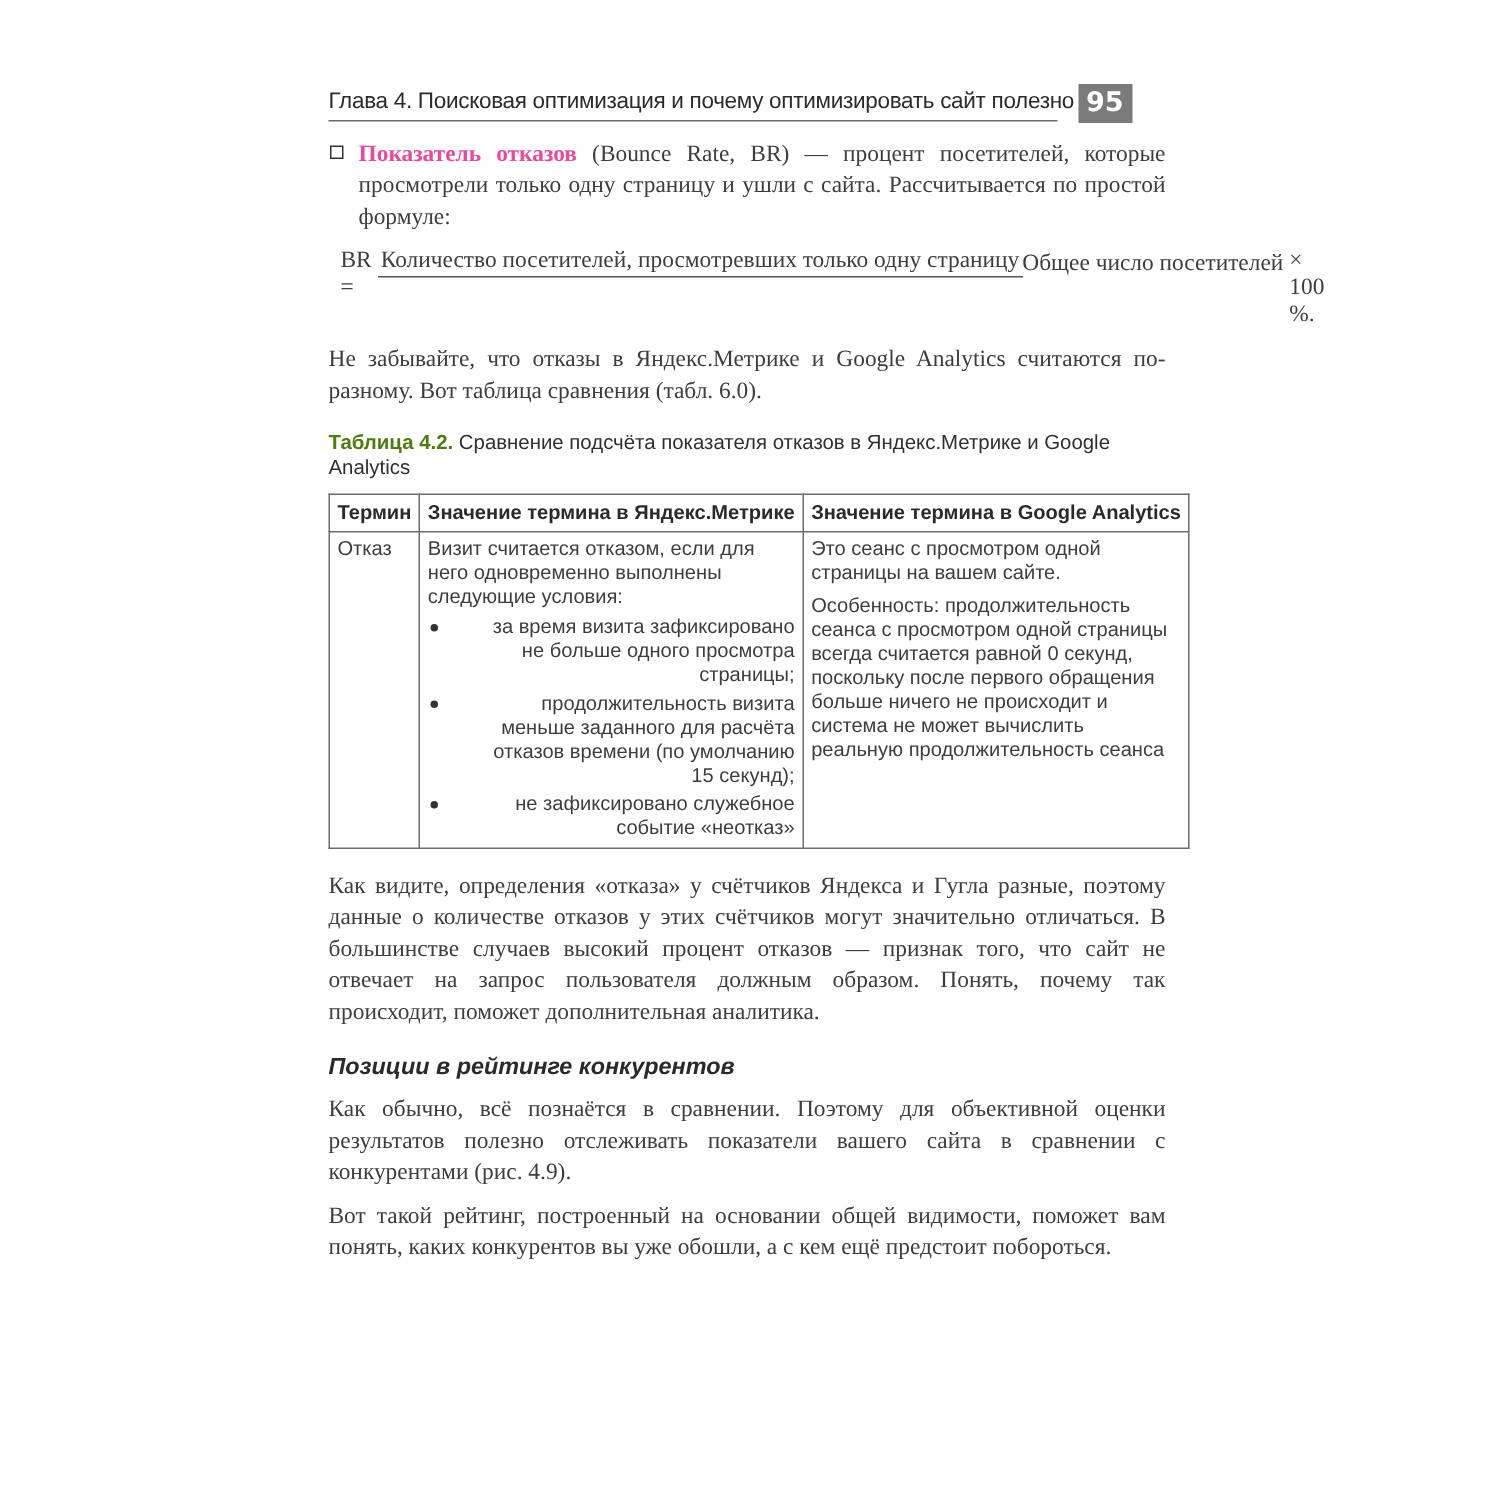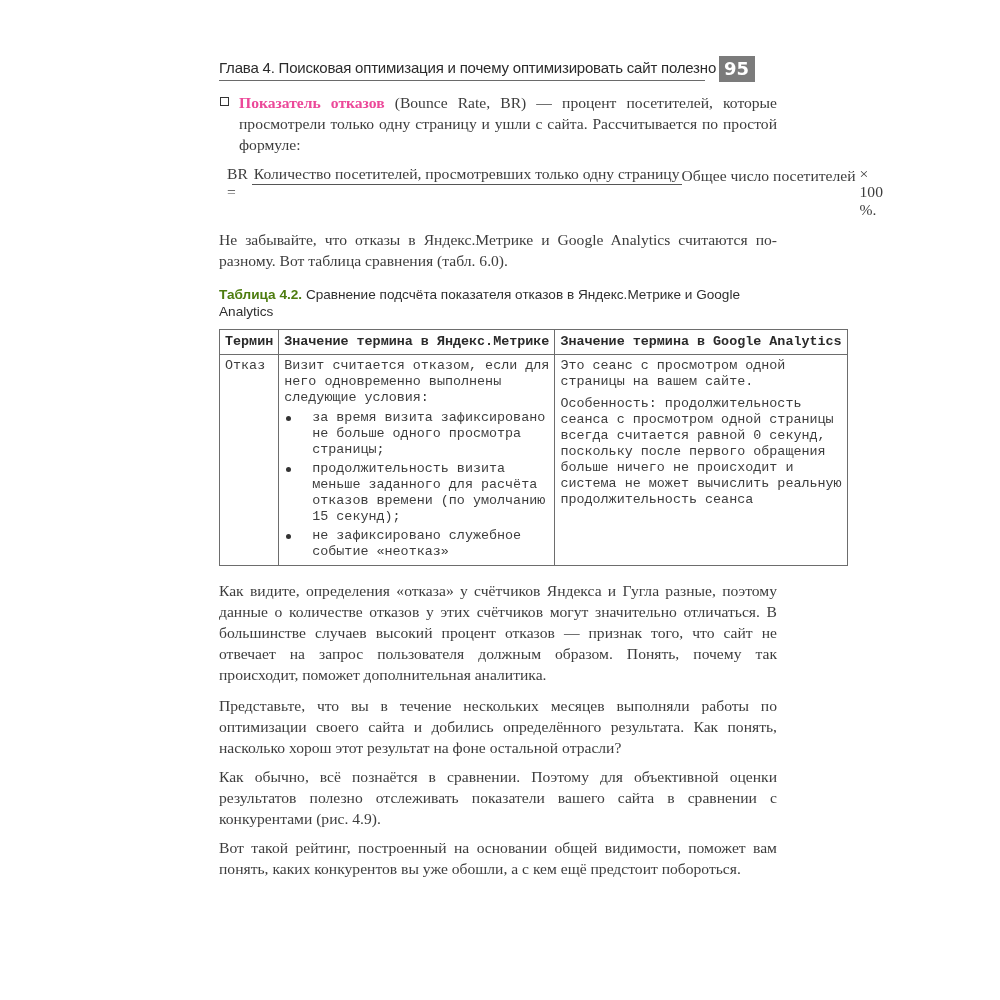--- a/index.html
+++ b/index.html
@@ -14,28 +14,28 @@
   .bullet-item { margin-top: 8px; position: relative; padding-left: 20px; text-align: justify; }
   .bullet-item .cb { position: absolute; left: 1px; top: 5px; width: 9px; height: 9px; border: 1.6px solid #333; box-sizing: border-box; }
   .bullet-item b { color: #ec4899; }
   .formula { margin-top: 10px; display: flex; align-items: flex-start; padding-left: 8px; font-family: "Liberation Serif", serif; font-size: 15.6px; color: #3d3d3d; }
   .frac { display: inline-flex; flex-direction: row; align-items: center; margin: 0 4px; }
   .frac .num { padding: 0 2px 1px; border-bottom: 1px solid #555; white-space: nowrap; }
   .frac .den { padding-top: 1px; white-space: nowrap; }
   .p-normal { margin-top: 10px; text-align: justify; }
   .caption { margin-top: 15px; font-family: "Liberation Sans", sans-serif; font-size: 13.6px; line-height: 17px; color: #2f2f2f; }
   .caption b { color: #4d7c0f; }
-  table { margin-top: 9px; border-collapse: collapse; width: 558px; font-family: Liberation Mono, monospace; font-size: 13.4px; line-height: 16px; color: #3d3d3d; }
+  table { margin-top: 9px; border-collapse: collapse; width: 558px; font-family: Liberation Sans, sans-serif; font-size: 13.4px; line-height: 16px; color: #3d3d3d; }
   th, td { border: 1px solid #6d6d6d; vertical-align: top; padding: 3px 5px; text-align: left; }
   th { font-weight: bold; color: #2a2a2a; padding: 4px 5px; white-space: nowrap; }
   td.c1 { width: 50px; }
   td.c2 { width: 240px; }
   td p + p { margin-top: 6px; }
   ul.tb { list-style: none; margin: 4px 0 2px; padding: 0; }
-  ul.tb li { position: relative; padding-left: 28px; margin-top: 3px; }
+  ul.tb li { position: relative; padding-left: 28px; margin-top: 3px; text-align: right; }
   ul.tb li .dot { position: absolute; left: 2px; top: 6px; width: 5px; height: 5px; border-radius: 50%; background: #333; }
   .section-title { margin-top: 18px; font-family: "Liberation Sans", sans-serif; font-weight: bold; font-style: italic; font-size: 15.6px; color: #2a2a2a; }
   .p-first { margin-top: 14px; text-align: justify; }
   .p-s { margin-top: 8px; text-align: justify; }
 </style>
 </head>
 <body>
 
 <div class="page">
 
@@ -87,18 +87,18 @@
         <td>
           <p>Это сеанс с просмотром одной страницы на вашем сайте.</p>
           <p>Особенность: продолжительность сеанса с просмотром одной страницы всегда считается равной 0 секунд, поскольку после первого обращения больше ничего не происходит и система не может вычислить реальную продолжительность сеанса</p>
         </td>
       </tr>
     </tbody>
   </table>
 
   <p class="serif p-first">Как видите, определения «отказа» у счётчиков Яндекса и Гугла разные, поэтому данные о количестве отказов у этих счётчиков могут значительно отличаться. В большинстве случаев высокий процент отказов — признак того, что сайт не отвечает на запрос пользователя должным образом. Понять, почему так происходит, поможет дополнительная аналитика.</p>
 
+  <div class="section-title">Позиции в рейтинге конкурентов</div>
 
-  <p class="serif p-first" style="margin-top:10px">Представьте, что вы в течение нескольких месяцев выполняли работы по оптимизации своего сайта и добились определённого результата. Как понять, насколько хорош этот результат на фоне остальной отрасли?</p>
   <p class="serif p-s">Как обычно, всё познаётся в сравнении. Поэтому для объективной оценки результатов полезно отслеживать показатели вашего сайта в сравнении с конкурентами (рис. 4.9).</p>
   <p class="serif p-s">Вот такой рейтинг, построенный на основании общей видимости, поможет вам понять, каких конкурентов вы уже обошли, а с кем ещё предстоит побороться.</p>
 
 </div>
 
 </body></html>

